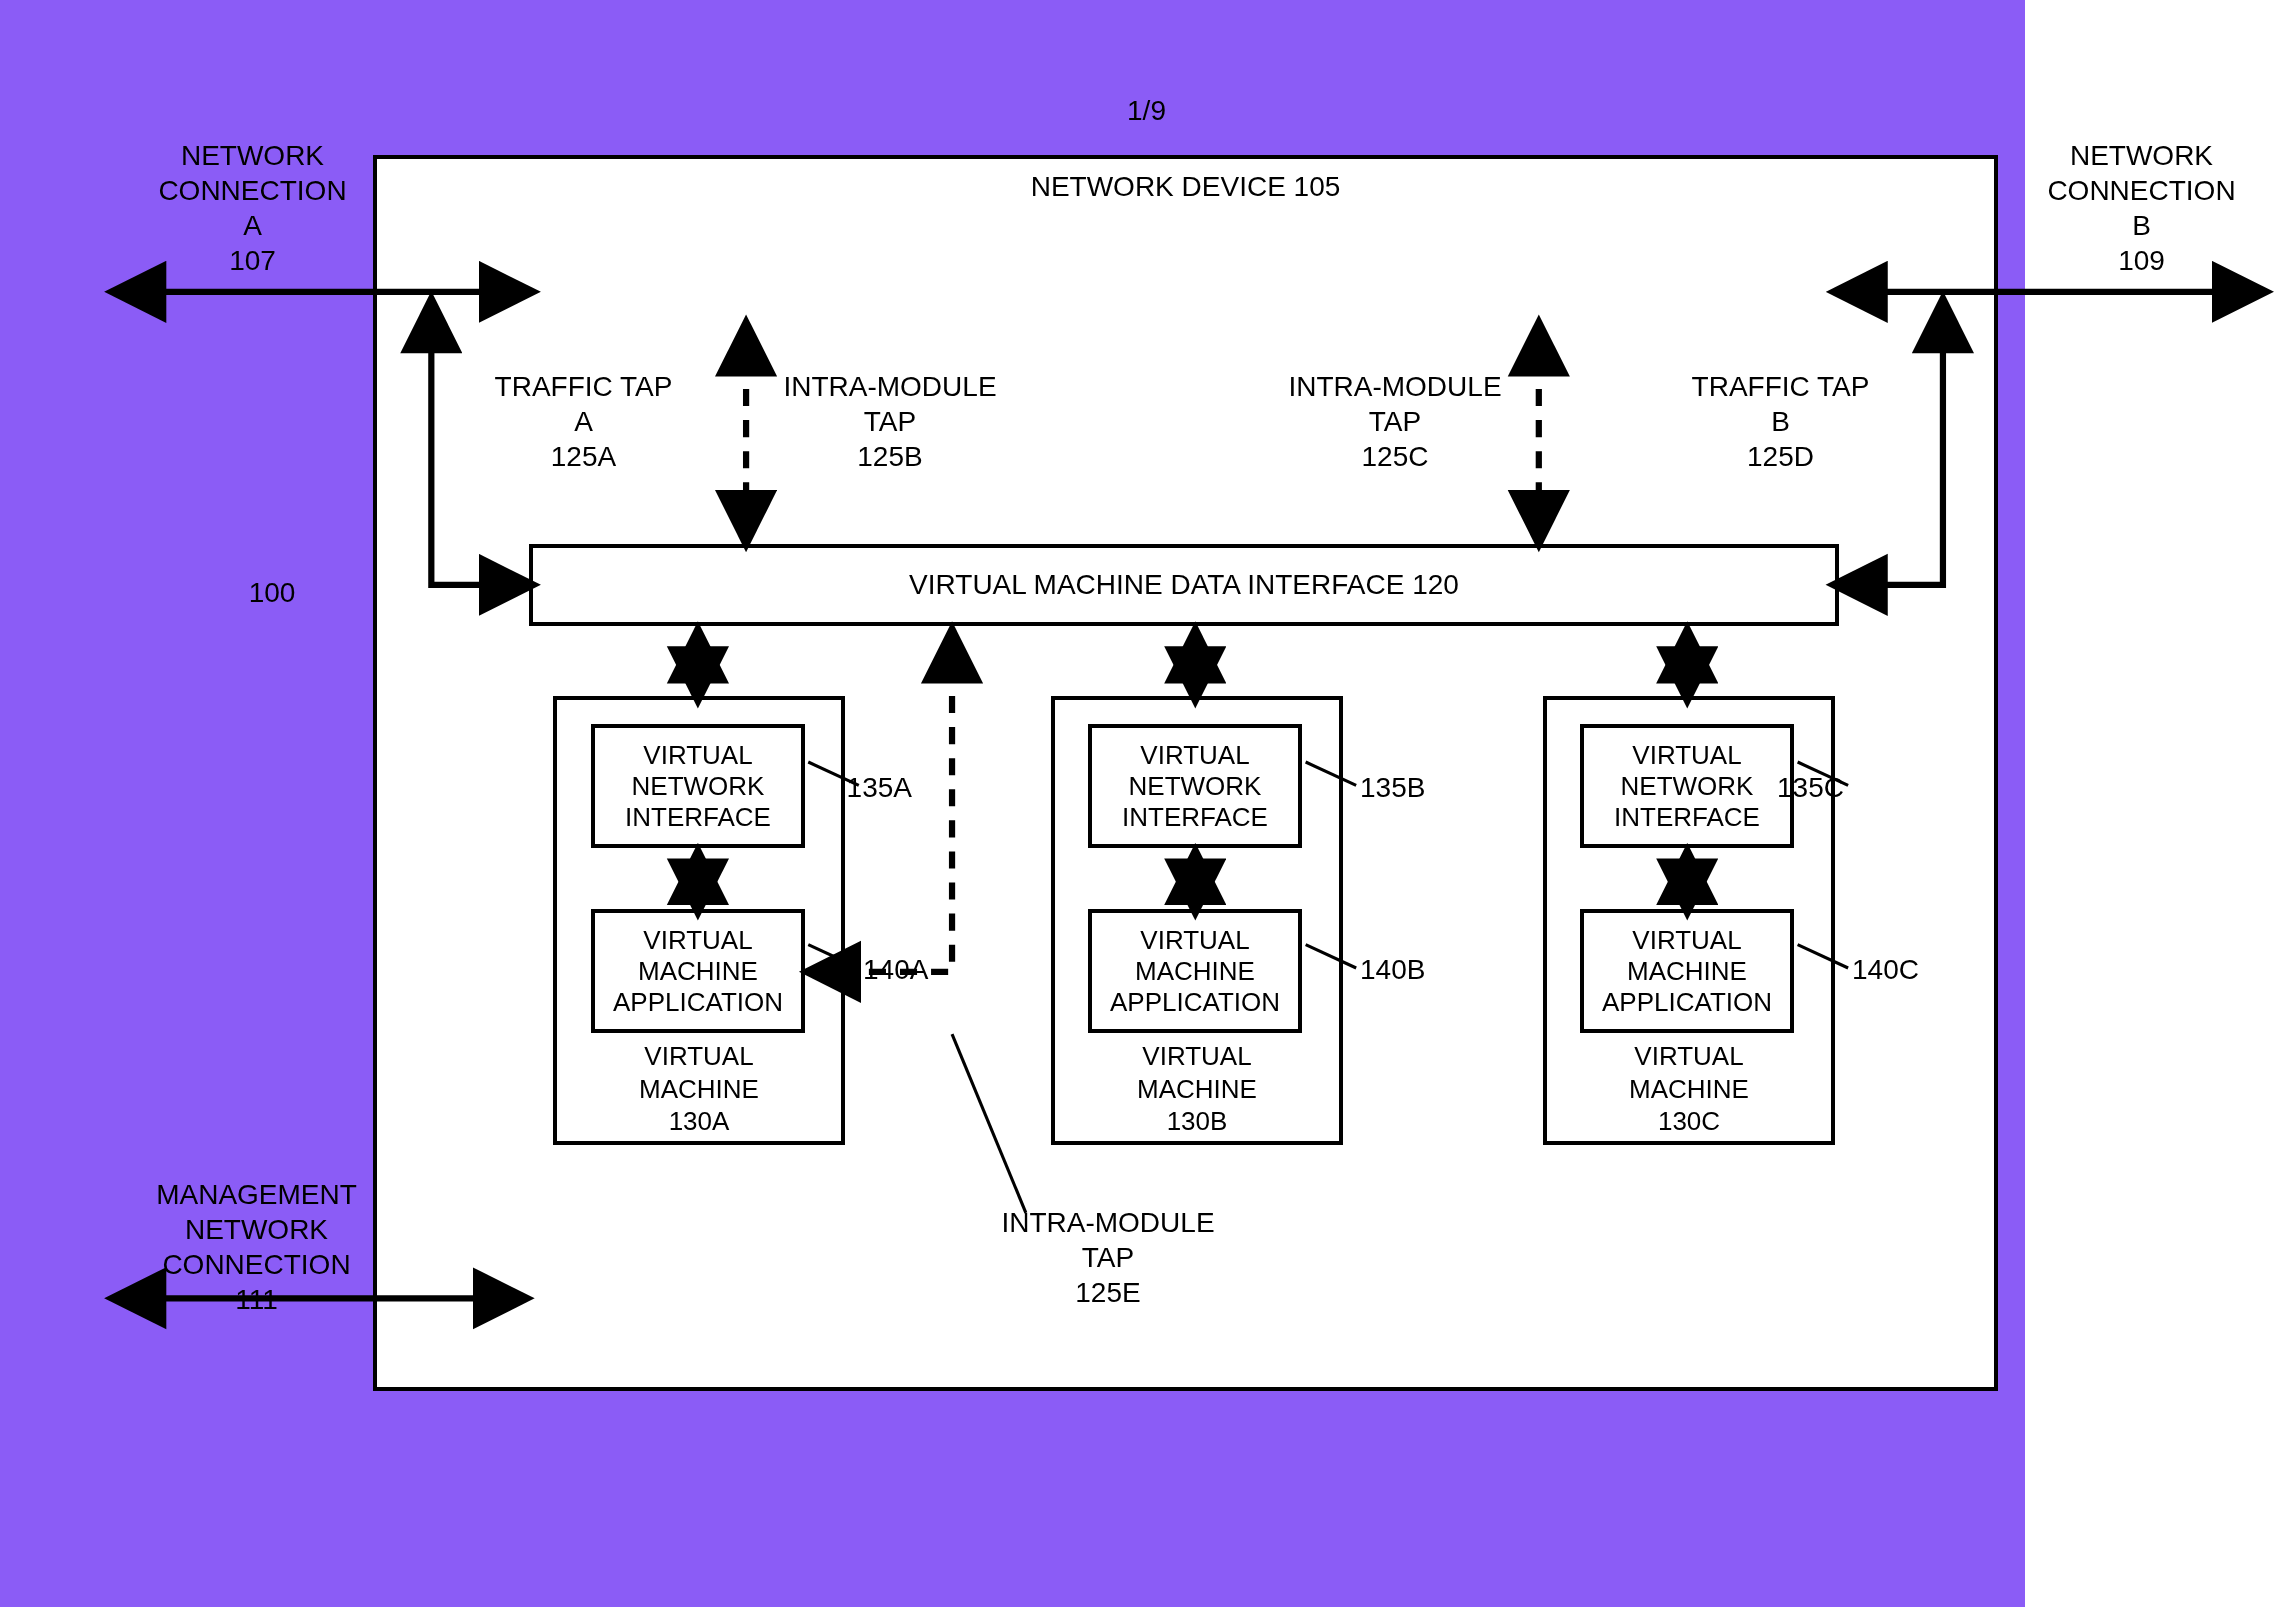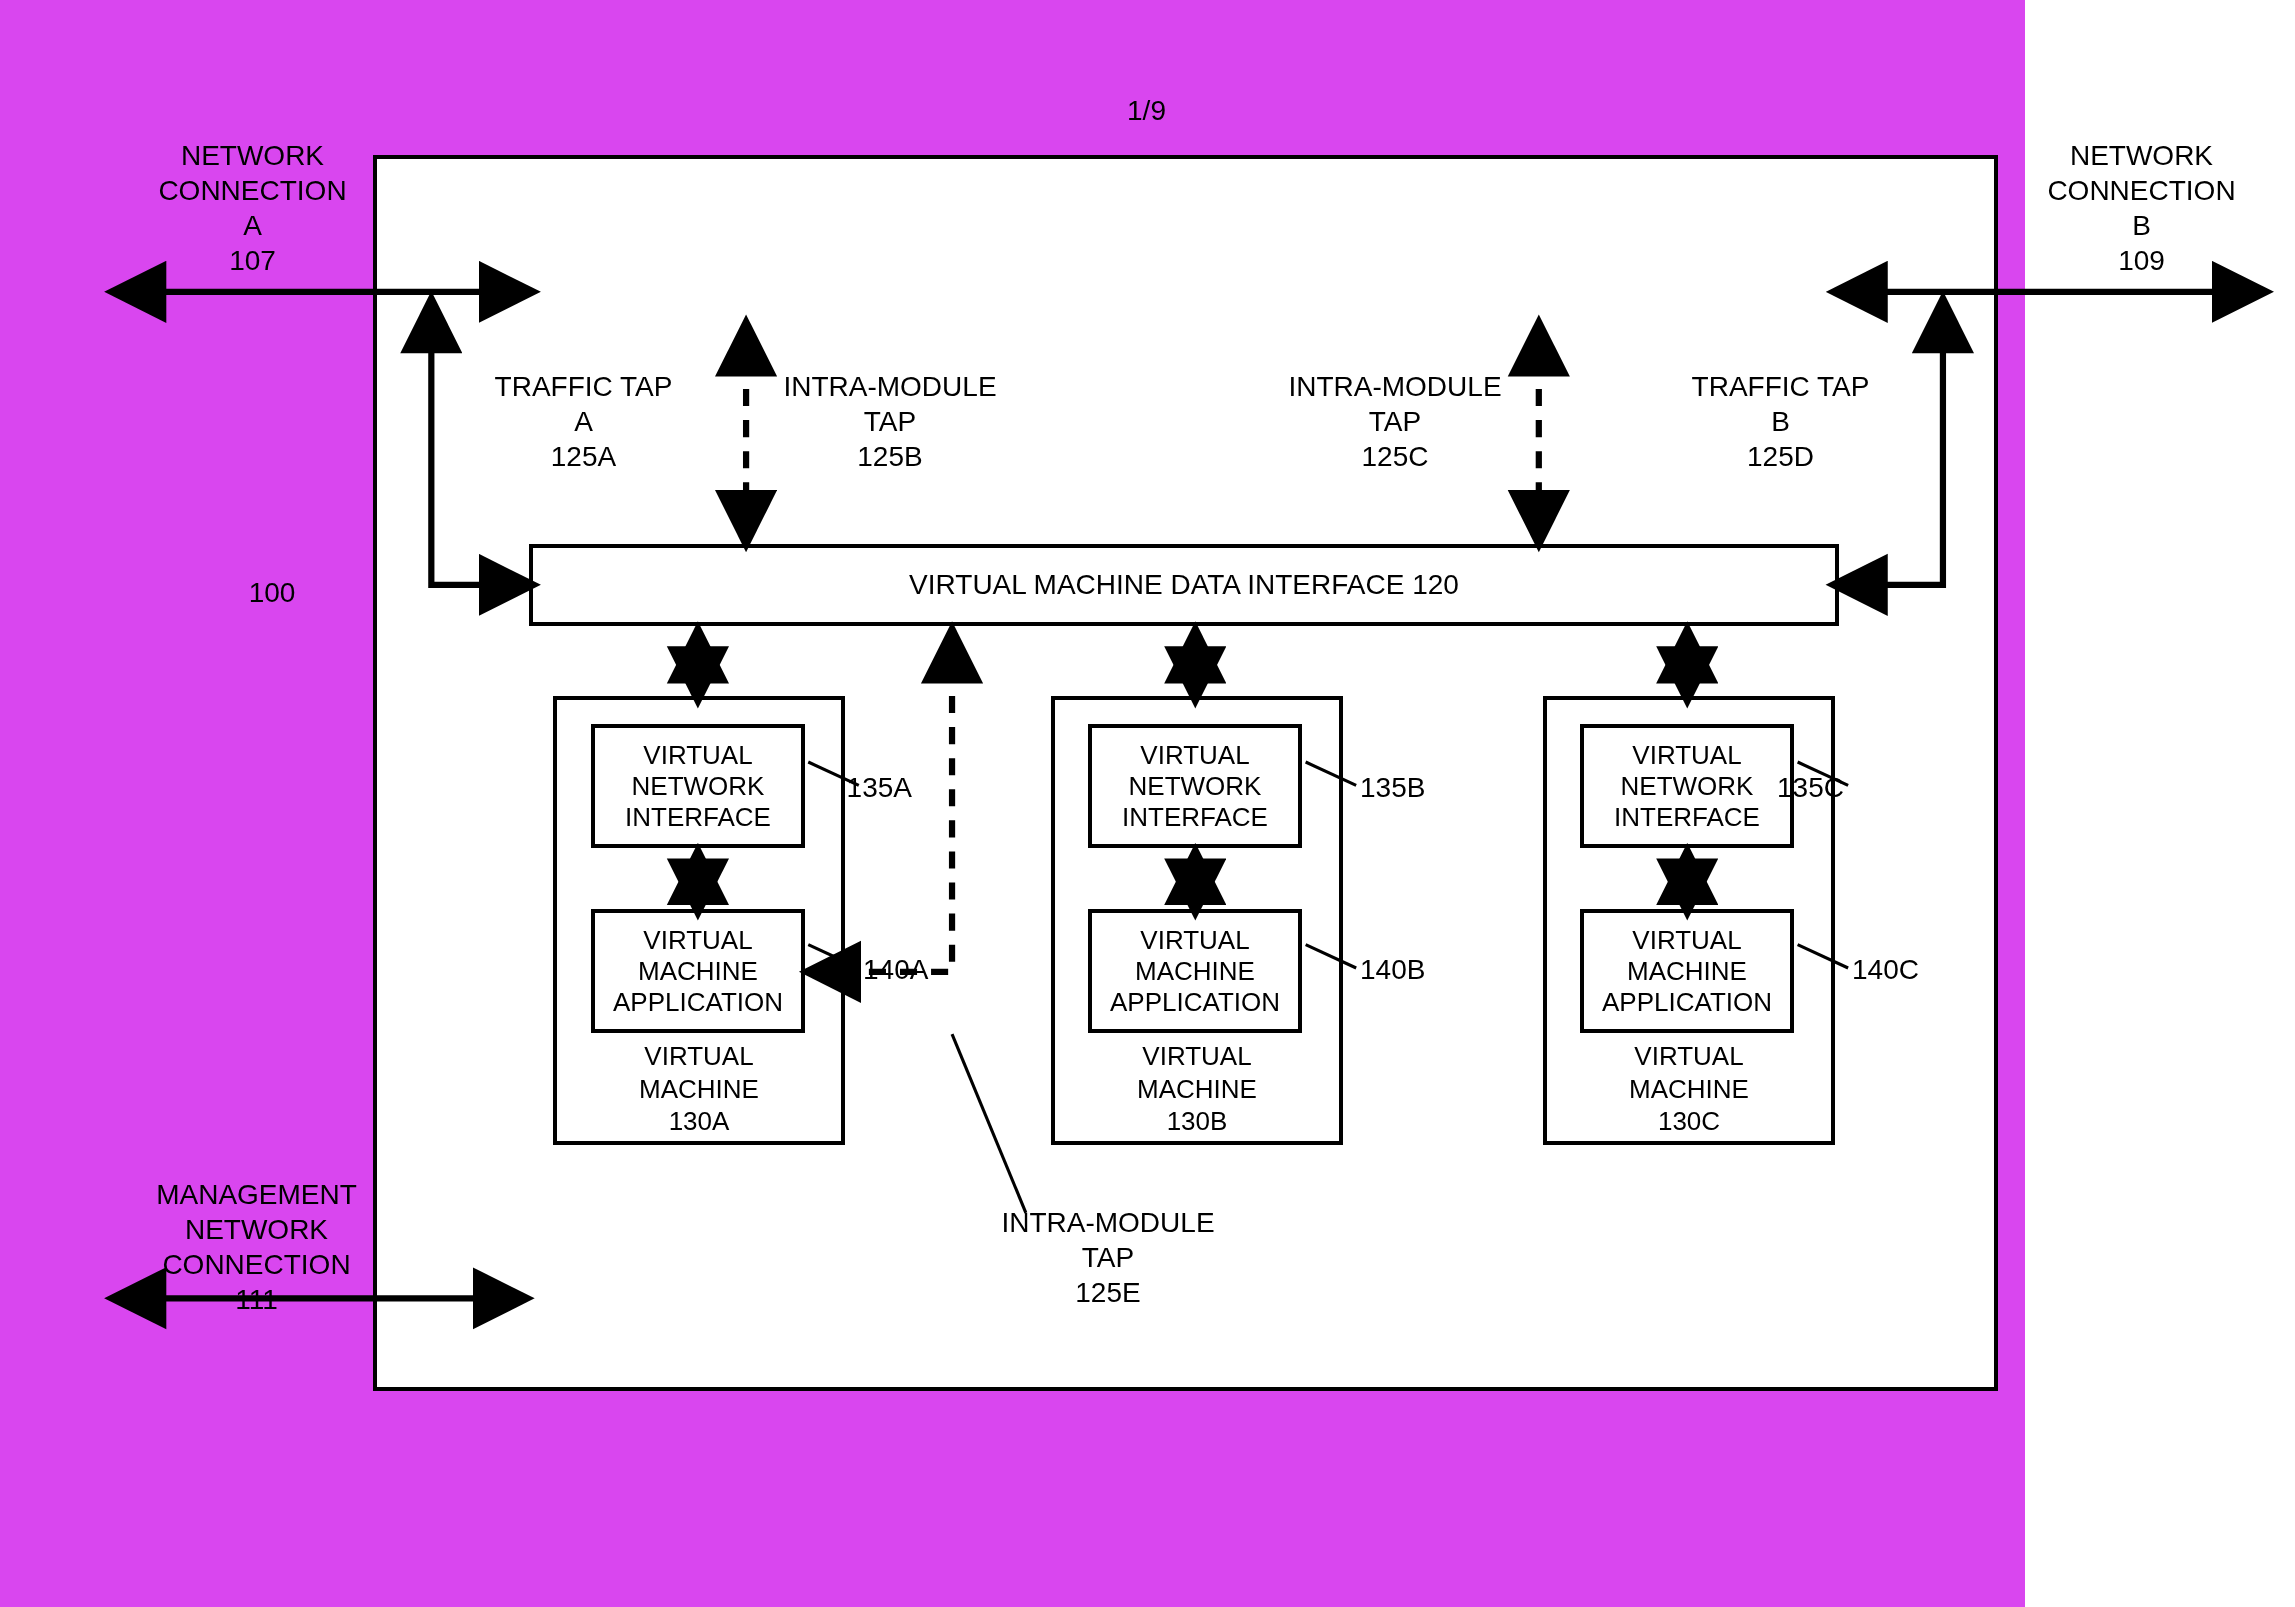--- a/index.html
+++ b/index.html
@@ -6,21 +6,21 @@
   body {
     margin: 0;
     padding: 0;
     font-family: Arial, Helvetica, sans-serif;
     background: #fff;
   }
   .canvas {
     position: relative;
     width: 2025px;
     height: 1608px;
-    background: #d946ef;
+    background: #8b5cf6;
   }
   .box {
     position: absolute;
     border: 4.7px solid #000;
     background: #fff;
   }
   .label {
     position: absolute;
     text-align: center;
     font-size: 28px;
@@ -70,20 +70,21 @@
   </div>
 
   <div class="label" style="left:128px; top:1143px; width:257px;margin-top:34px;">
     <span>MANAGEMENT</span><br>
     <span>NETWORK</span><br>
     <span>CONNECTION</span><br>
     <span>111</span>
   </div>
 
   <div class="box" style="left:373px; top:155px; width:1625px; height:1236px;"></div>
+  <div class="label" style="left:373px; top:169px; width:1625px;">NETWORK DEVICE 105</div>
 
 
   <div class="box center-text" style="left:529px; top:544px; width:1310px; height:82px;">
     <span class="label-inside" style="font-size:28px;">VIRTUAL MACHINE DATA INTERFACE 120</span>
   </div>
 
   <div class="label" style="left:459px; top:369px; width:249px;">
     <span>TRAFFIC TAP</span><br>
     <span>A</span><br>
     <span>125A</span>

